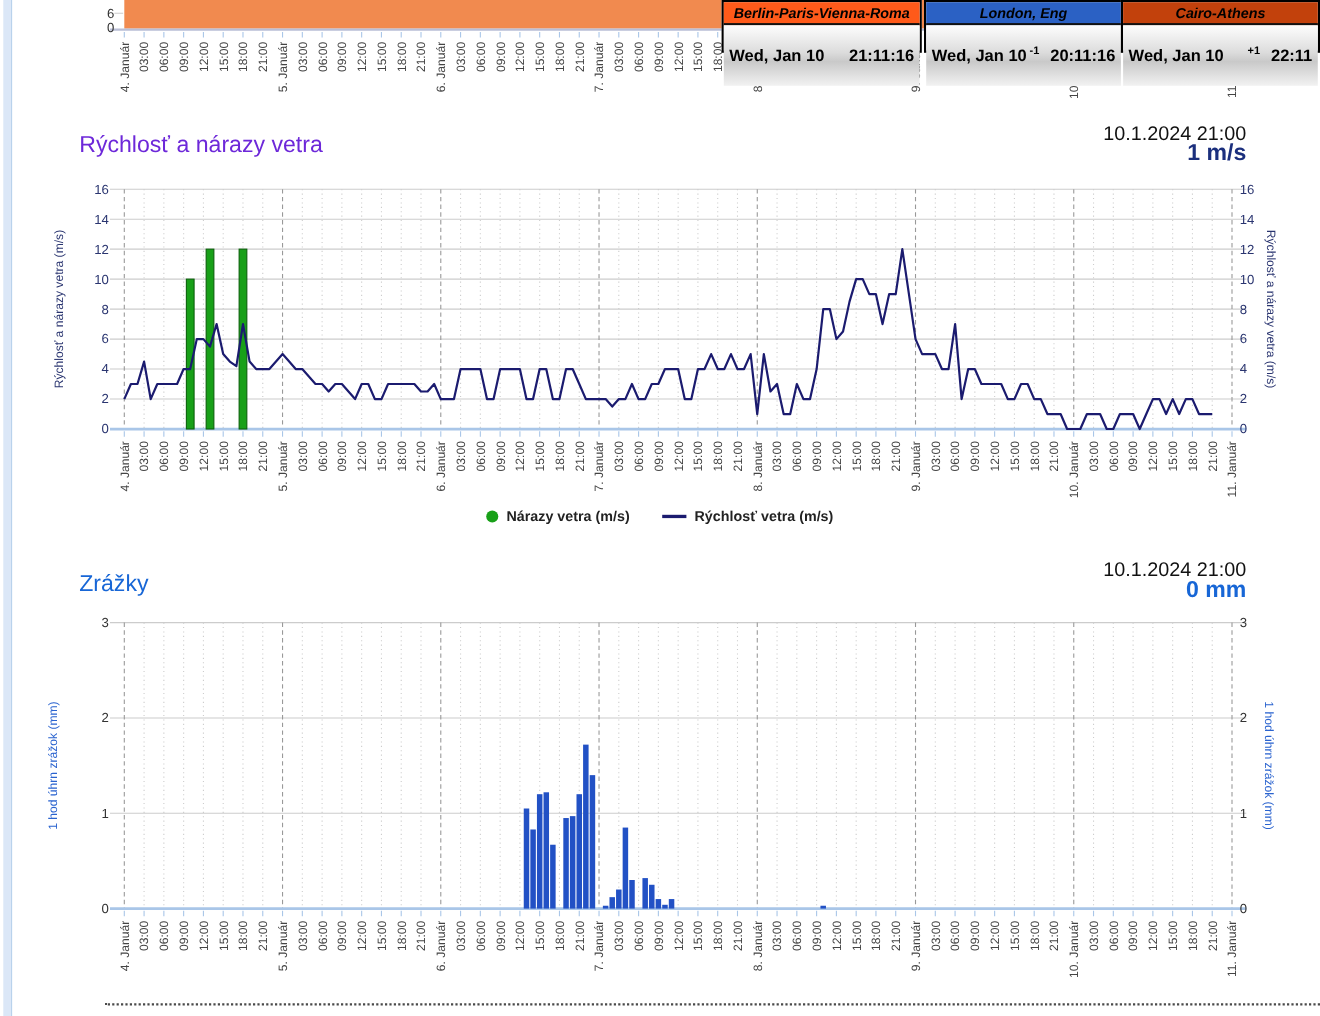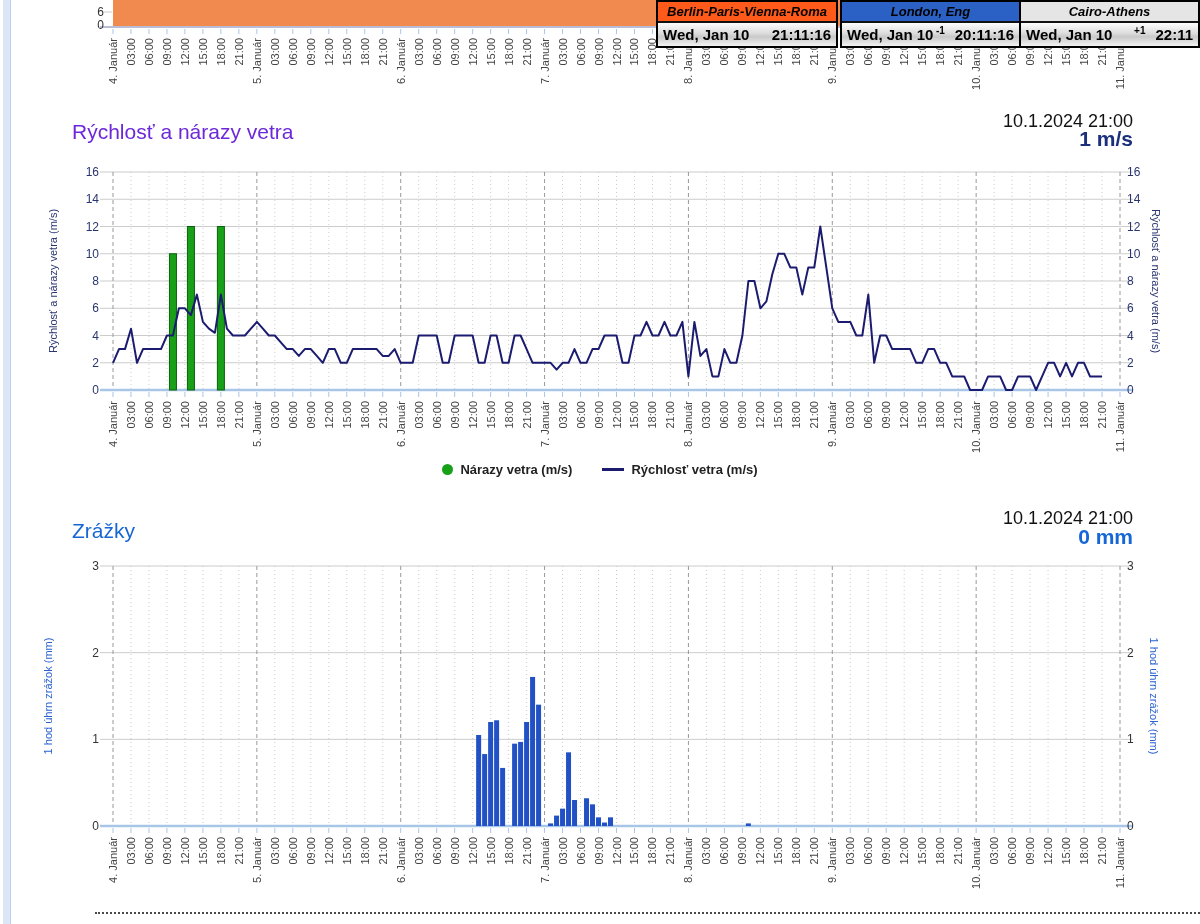--- a/index.html
+++ b/index.html
@@ -15,21 +15,21 @@
   
   .clock{
     position:absolute;top:0;height:48px;border:2px solid #000;box-sizing:border-box;
     background:#fff;z-index:5;
   }
   .clock-header{
     height:19px;border-bottom:2px solid #111;display:flex;align-items:center;justify-content:center;
     font-size:13px;font-weight:bold;font-style:italic;color:#000;white-space:nowrap;overflow:hidden;
   }
   .clock-body{
-    height:23px;display:flex;align-items:center;padding:0 5px;
+    height:23px;display:flex;align-items:center;padding:16px 5px;
     font-weight:bold;font-size:15px;color:#000;white-space:nowrap;
     background:linear-gradient(180deg,#fdfdfd 0%,#dcdcdc 45%,#c9c9c9 60%,#f2f2f2 100%);
   }
   .clock-tz{font-size:10px;margin-left:auto;transform:translateY(-4px);}
   .clock-time{margin-left:10px;}
   
   .chart-title{position:absolute;left:72px;font-size:21px;white-space:nowrap;}
   .chart-title.wind{top:120px;color:#6d28d9;}
   .chart-title.precip{top:519px;color:#1766d6;}
   .chart-stamp{position:absolute;right:67px;text-align:right;font-size:18px;color:#111;white-space:nowrap;}
@@ -190,21 +190,21 @@
     </div>
     <div class="clock" style="left:830px;width:181px;margin-left:10px;">
       <div class="clock-header" style="background: rgb(43, 97, 196);">London, Eng</div>
       <div class="clock-body">
         <span>Wed, Jan 10</span>
         <span class="clock-tz">-1</span>
         <span class="clock-time">20:11:16</span>
       </div>
     </div>
     <div class="clock" style="left:1019px;width:181px;">
-      <div class="clock-header" style="background: #e5e5e5;">Cairo-Athens</div>
+      <div class="clock-header" style="background: #c2410c;">Cairo-Athens</div>
       <div class="clock-body">
         <span>Wed, Jan 10</span>
         <span class="clock-tz">+1</span>
         <span class="clock-time">22:11</span>
       </div>
     </div>
   </div>
 
   <div class="chart-title wind">Rýchlosť a nárazy vetra</div>
   <div class="chart-stamp wind">10.1.2024 21:00</div>

